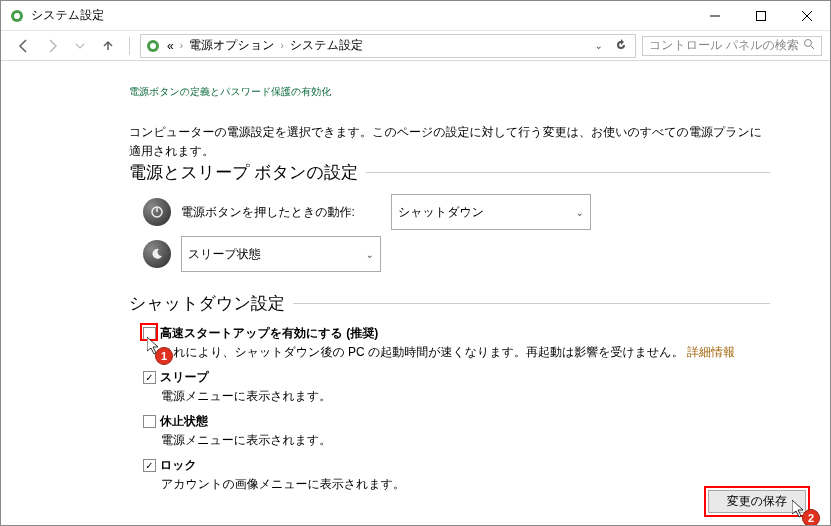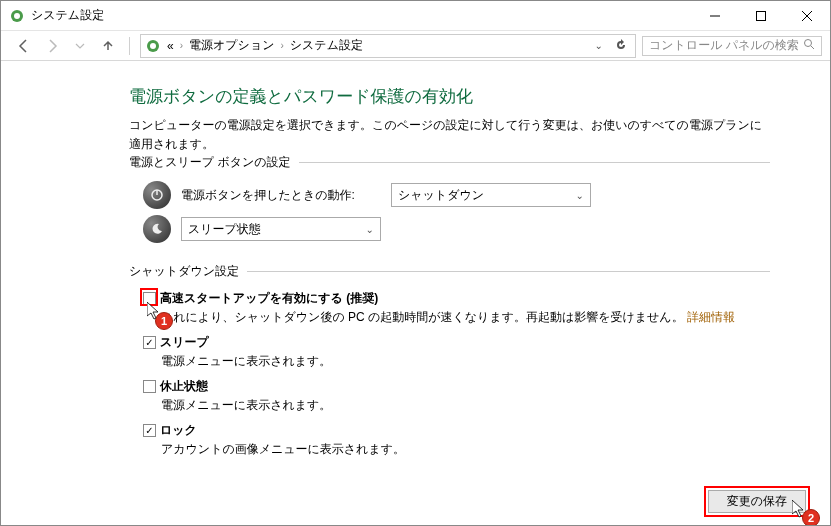--- a/index.html
+++ b/index.html
@@ -17,30 +17,30 @@
 .breadcrumb { flex: 1; display: flex; align-items: center; height: 24px; border: 1px solid #ccc; padding: 0 4px; font-size: 12px; gap: 4px; }
 .breadcrumb .bcicon { width: 16px; height: 16px; }
 .breadcrumb .bcpart { padding: 0 2px; }
 .breadcrumb .bcsep { color: #888; font-size: 10px; }
 .breadcrumb .spacer { flex: 1; }
 .breadcrumb .bcbtn { color: #555; font-size: 10px; padding: 0 4px; }
 .searchbox { width: 180px; height: 20px; border: 1px solid #ccc; display: flex; align-items: center; padding: 0 6px; color: #888; font-size: 12px; gap: 4px; }
 .searchbox .sicon { margin-left: auto; color: #888; }
 
 .content { padding: 24px 60px 0 128px; }
-h1 { color: #0f6b3f; font-size: 17px; font-weight: normal; margin-bottom: 8px; }
+h1 { color: #0f6b3f; font-size: 10px; font-weight: normal; margin-bottom: 24px; }
 .desc { font-size: 12px; line-height: 1.6; }
 
-.section-header { display: flex; align-items: center; font-size: 12px; margin-bottom: 10px; }
+.section-header { display: flex; align-items: center; font-size: 17px; margin-bottom: 10px; }
 .section-header .line { flex: 1; height: 1px; background: #ccc; margin-left: 8px; }
 
 .power-row { display: flex; align-items: center; margin: 6px 0 6px 14px; gap: 10px; }
 .power-icon { width: 28px; height: 28px; border-radius: 50%; background: radial-gradient(circle at 30% 30%, #888, #2a2a2a); display: flex; align-items: center; justify-content: center; }
 .power-label { width: 200px; font-size: 12px; }
-.select { width: 200px; height: 24px; border: 1px solid #aaa; display: flex; align-items: center; padding: 0 6px; font-size: 12px; justify-content: space-between; }
+.select { width: 200px; height: 36px; border: 1px solid #aaa; display: flex; align-items: center; padding: 0 6px; font-size: 12px; justify-content: space-between; }
 .select .chev { color: #555; font-size: 10px; }
 
 .shutdown-section { margin-top: 20px; }
 .chk-item { margin: 8px 0 4px 14px; position: relative; }
 .chk-row { display: flex; align-items: center; gap: 4px; font-size: 12px; }
 .chk-box { width: 13px; height: 13px; border: 1px solid #888; display: inline-flex; align-items: center; justify-content: center; font-size: 10px; background: #fff; }
 .chk-label { font-weight: bold; }
 .chk-desc { font-size: 12px; margin-left: 18px; margin-top: 2px; }
 .chk-link { color: #a16207; }
 

